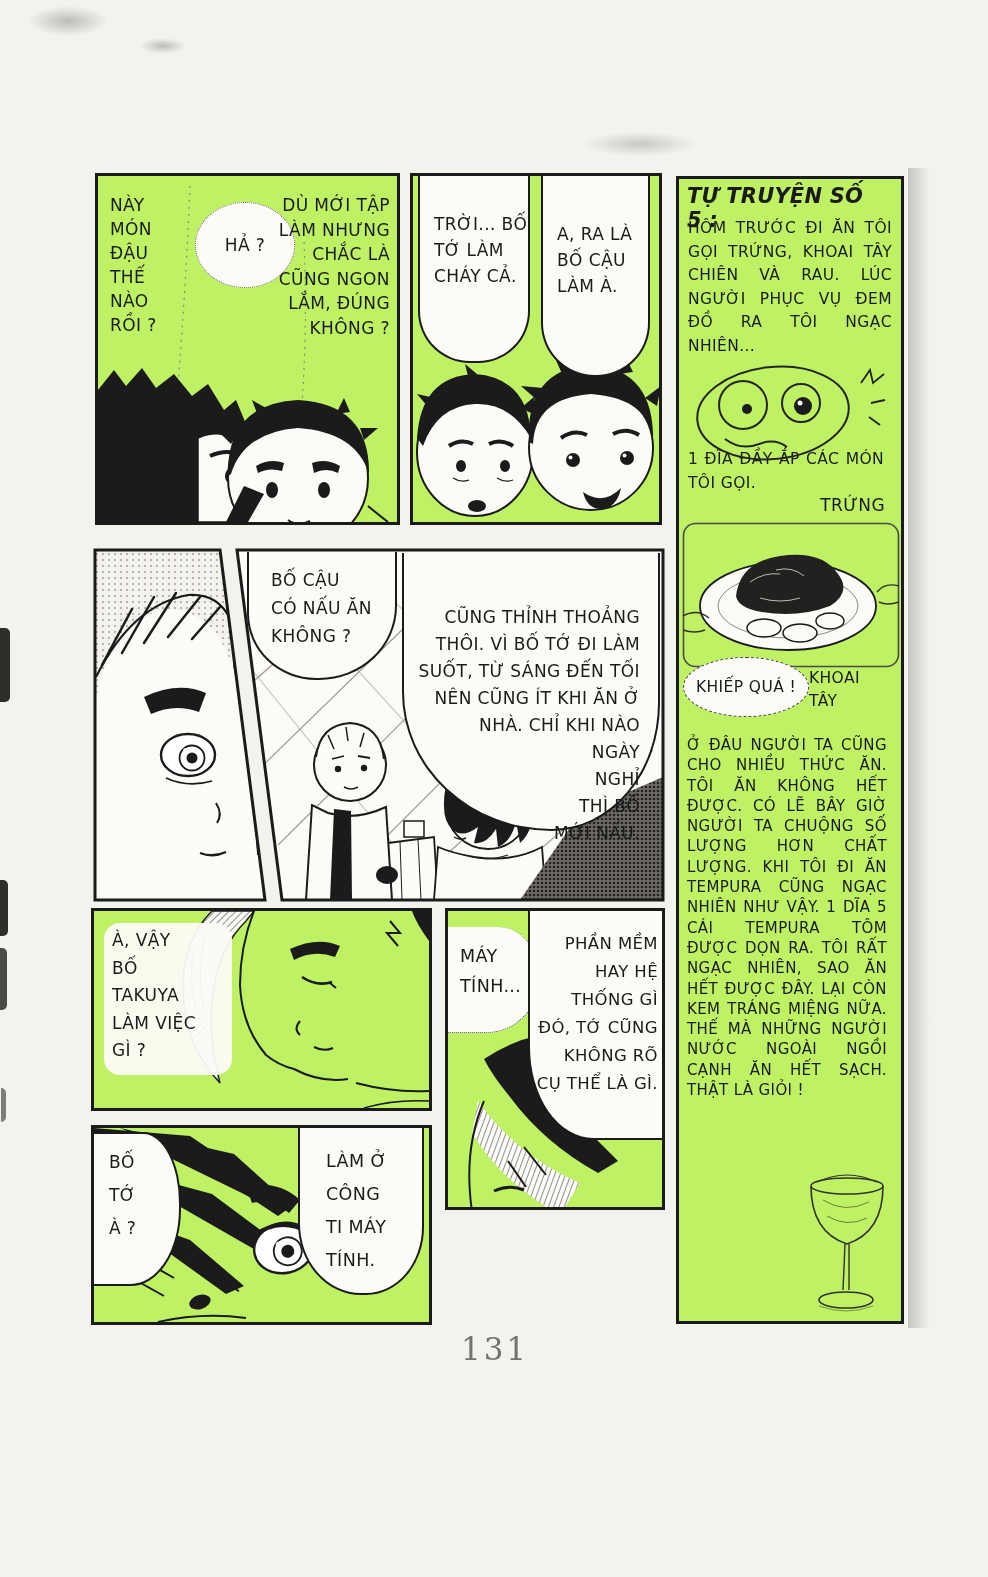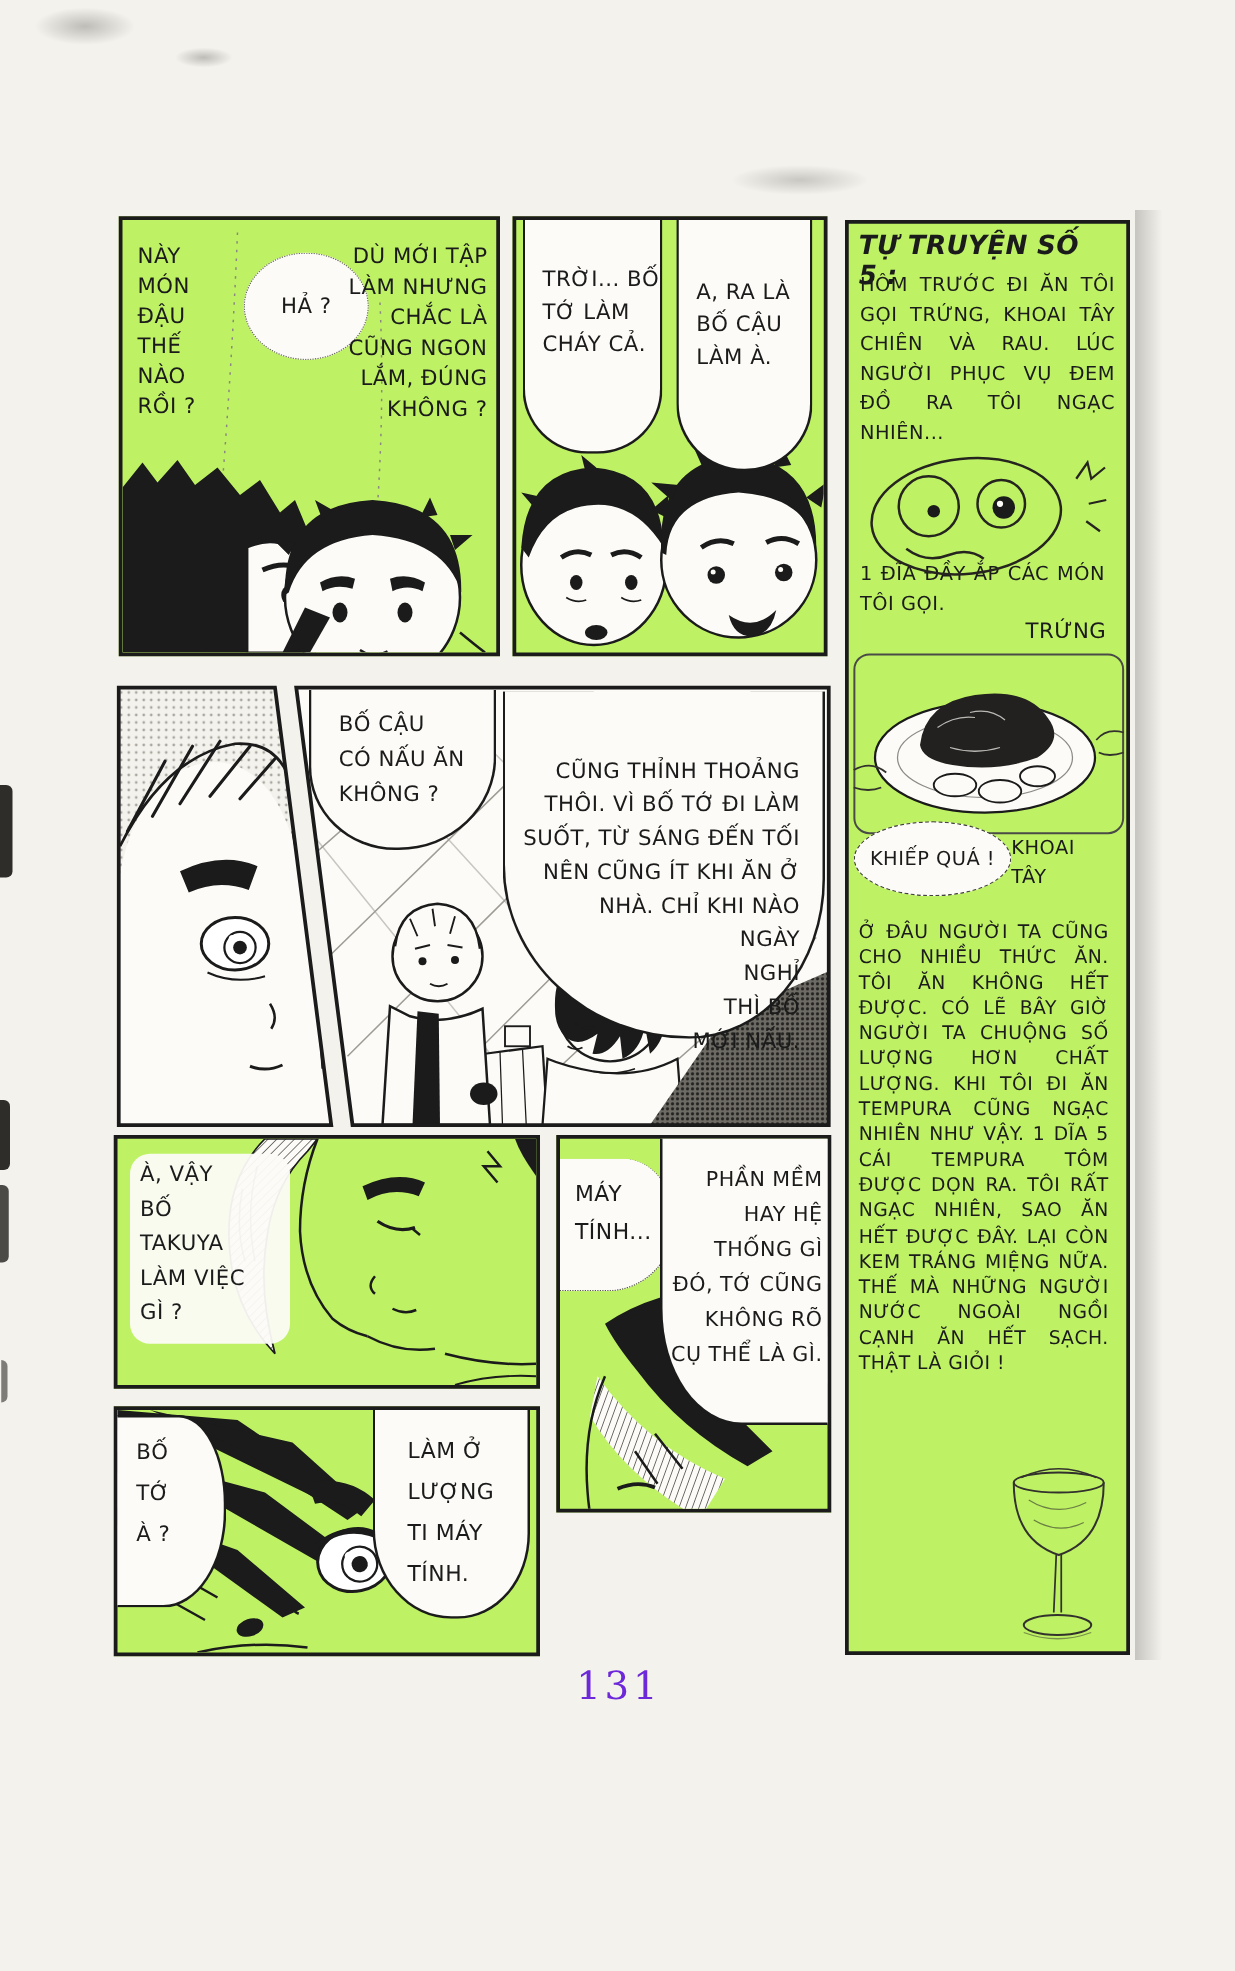--- a/index.html
+++ b/index.html
@@ -18,21 +18,21 @@
     white-space:pre-line;letter-spacing:.4px;
   }
   .just{white-space:normal;text-align:justify;text-align-last:left;}
   .bub{
     position:absolute;background:#fcfbf7;box-sizing:border-box;z-index:3;
   }
   .artsvg{position:absolute;left:0;top:0;z-index:1;}
   .smudge{position:absolute;border-radius:50%;
     background:radial-gradient(closest-side,rgba(125,123,118,.45),rgba(125,123,118,0));}
   .edgemark{position:absolute;background:#2e2d2a;border-radius:0 5px 5px 0;}
-  .pagenum{font-family:"DejaVu Serif",serif;font-size:31px;letter-spacing:3px;color:#6d28d9;}
+  .pagenum{font-family:"DejaVu Serif",serif;font-size:31px;letter-spacing:3px;color:#737373;}
 </style>
 </head>
 <body>
 
 <div class="page">
 
   <div class="smudge" style="left:28px;top:6px;width:80px;height:30px;"></div>
   <div class="smudge" style="left:140px;top:38px;width:46px;height:16px;"></div>
   <div class="smudge" style="left:585px;top:132px;width:110px;height:24px;opacity:.8;"></div>
   <div class="edgemark" style="left:0;top:628px;width:10px;height:74px;"></div>
@@ -309,21 +309,21 @@
     </svg>
     <div class="bub" style="left:-3px;top:4px;width:90px;height:154px;border:2px solid #1b1b1b;border-left:none;
                 border-radius:0 42% 56% 0 / 0 46% 50% 0;">
       <div class="hand" style="padding:12px 0 0 18px;font-size:17px;line-height:33px;">BỐ
 TỚ
 À&nbsp;?</div>
     </div>
     <div class="bub" style="left:204px;top:-3px;width:126px;height:170px;border:2px solid #1b1b1b;border-top:none;
                 border-radius:0 0 46% 50% / 0 0 40% 42%;">
       <div class="hand" style="padding:20px 0 0 26px;font-size:17.5px;line-height:33px;">LÀM Ở
-LƯỢNG
+CÔNG
 TI MÁY
 TÍNH.</div>
     </div>
   </div>
 
   <div class="panel" style="left:445px;top:908px;width:220px;height:302px;">
     <svg class="artsvg" width="214" height="411" viewBox="0 0 214 411">
       <defs>
         <pattern id="hh" width="5" height="5" patternTransform="rotate(20)" patternUnits="userSpaceOnUse">
           <rect width="5" height="5" fill="#fcfbf7"></rect>

